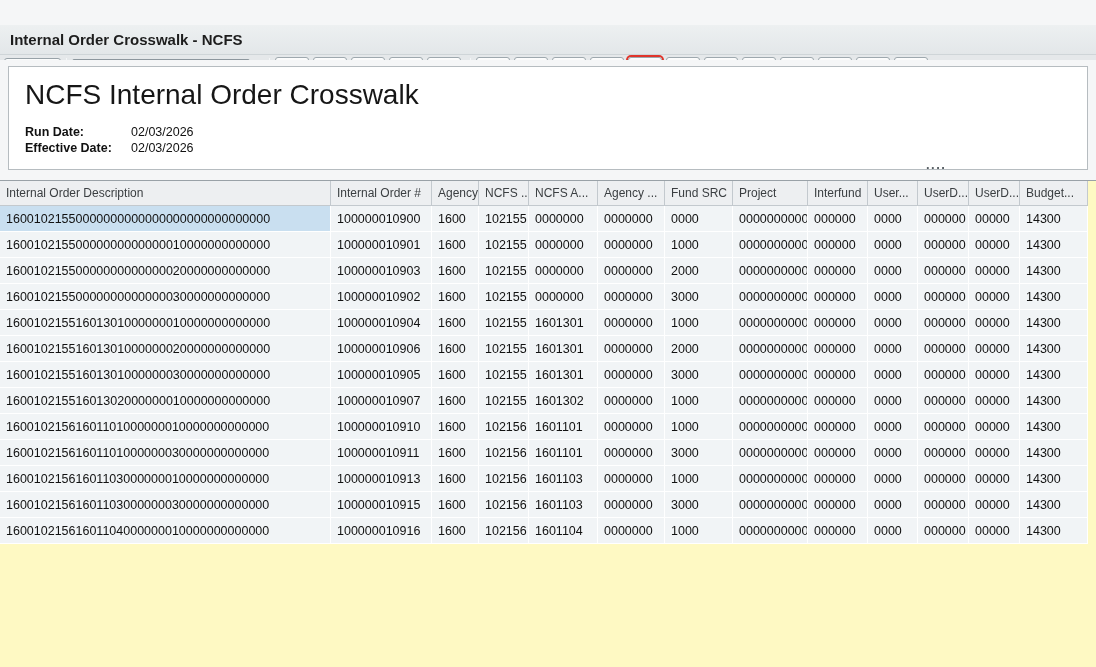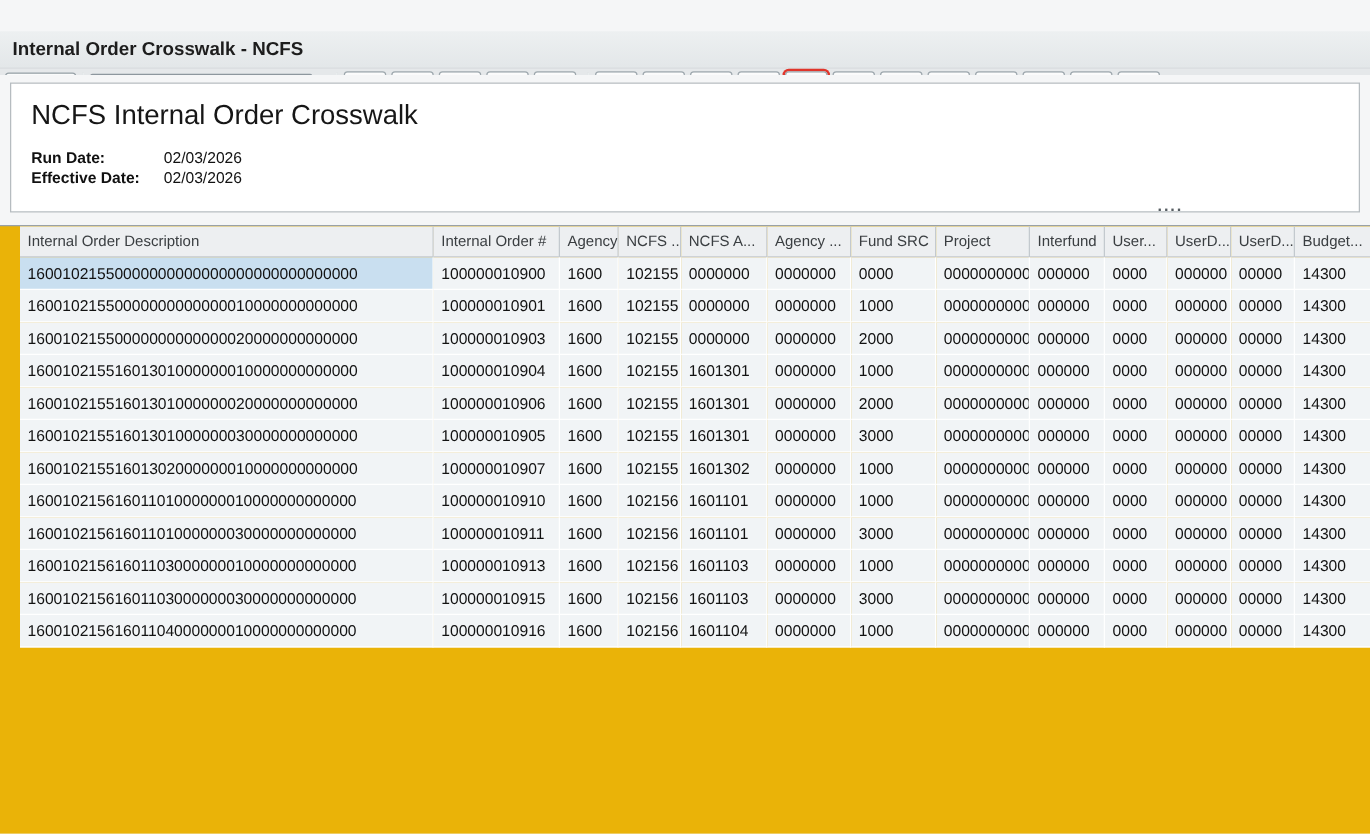--- a/index.html
+++ b/index.html
@@ -43,33 +43,33 @@
   .tb-btn.hl { box-shadow:0 0 0 2px var(--hl, #e0352b); }
   .tb-ic { display:inline-flex; align-items:center; justify-content:center; }
   .tb-ic svg { display:block; }
 
   
   .content { position:absolute; top:60px; left:0; right:0; bottom:0; background:#f5f6f7; }
   .report-header {
     position:absolute; top:6px; left:8px; right:8px; height:104px;
     background:#ffffff; border:1px solid #b6bcc0; padding:12px 0 0 16px;
   }
-  .report-title { font-size:22px; color:#161616; }
+  .report-title { font-size:28px; color:#161616; }
   .meta { margin-top:13px; font-size:12.5px; color:#111; }
   .meta-row { display:flex; line-height:16px; }
   .meta-row .lbl { font-weight:bold; width:106px; }
   .drag-dots {
     position:absolute; top:100px; left:926px; font-size:13px; font-weight:bold;
     color:#565d62; letter-spacing:1.5px; line-height:10px;
   }
 
   
   .grid-area {
     position:absolute; top:120px; left:0; right:0; bottom:0;
-    border-top:1px solid #99a1a7; padding-left:16px; overflow:hidden; background:#eab308;
+    border-top:1px solid #99a1a7; padding-left:0; overflow:hidden; background:#fef9c3;
   }
   table.grid { border-collapse:separate; border-spacing:0; table-layout:fixed; width:1088px; }
   table.grid th {
     height:25px; background:#edeff1; border-right:1px solid #c3c9ce; border-bottom:1px solid #c3c9ce;
     font-weight:normal; font-size:12px; color:#3a3e41; text-align:left; padding:0 6px;
     white-space:nowrap; overflow:hidden;
   }
   table.grid td {
     height:26px; background:#f1f4f6; border-right:1px solid #ffffff; border-bottom:1px solid #ffffff;
     font-size:12.5px; color:#121212; text-align:left; padding:0 6px;
@@ -368,20 +368,35 @@
             <td>0000000</td>
             <td>2000</td>
             <td>0000000000</td>
             <td>000000</td>
             <td>0000</td>
             <td>000000</td>
             <td>00000</td>
             <td>14300</td>
           </tr>
           <tr>
+            <td>16001021550000000000000030000000000000</td>
+            <td>100000010902</td>
+            <td>1600</td>
+            <td>102155</td>
+            <td>0000000</td>
+            <td>0000000</td>
+            <td>3000</td>
+            <td>0000000000</td>
+            <td>000000</td>
+            <td>0000</td>
+            <td>000000</td>
+            <td>00000</td>
+            <td>14300</td>
+          </tr>
+          <tr>
             <td>16001021551601301000000010000000000000</td>
             <td>100000010904</td>
             <td>1600</td>
             <td>102155</td>
             <td>1601301</td>
             <td>0000000</td>
             <td>1000</td>
             <td>0000000000</td>
             <td>000000</td>
             <td>0000</td>

